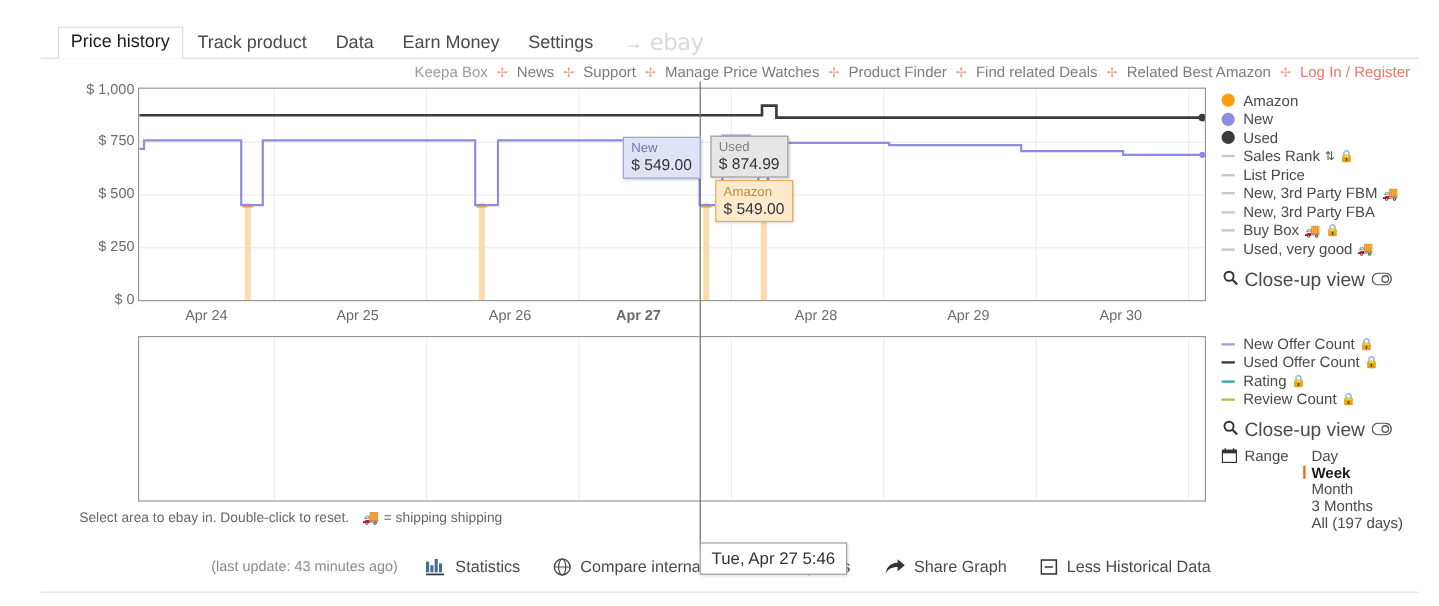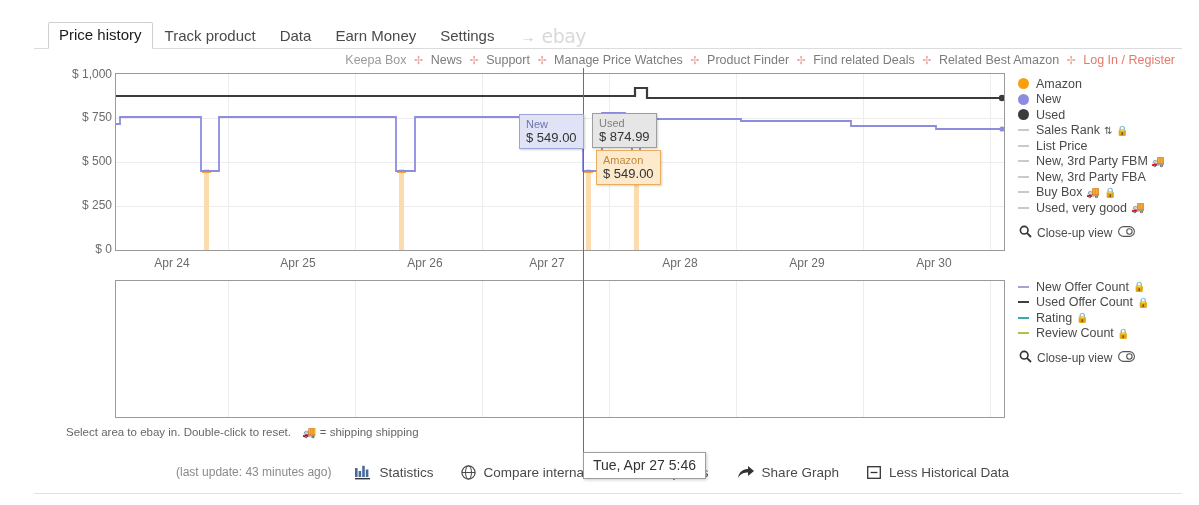--- a/index.html
+++ b/index.html
@@ -136,21 +136,21 @@
     height:15.5px; font-size:12.5px; color:#4a4a4a;
     cursor:pointer; white-space:nowrap;
   }
   .lg-dot { width:11px; height:11px; border-radius:50%; margin-right:7px; flex:none; }
   .lg-dash { width:11px; height:2px; margin-right:7px; flex:none; }
   .lg-label { color:#4a4a4a; }
   .lock { margin-left:4px; font-size:10px; color:#555; }
   .truck { margin-left:4px; color:#1b9fc4; font-size:11px; }
 
   .lg-tool {
-    display:flex; align-items:center; font-size:12px; color:#4a4a4a;
+    display:flex; align-items:center; font-size:16px; color:#4a4a4a;
     margin-top:9px; cursor:pointer; white-space:nowrap;
   }
   .lg-tool .ic { width:14px; margin-right:5px; flex:none; text-align:center; }
 
   #range-block { display:flex; margin-top:5px; font-size:12.5px; }
   #range-opts { margin-left:12px; }
   .rng {
     height:14px; color:#4a4a4a; cursor:pointer; padding-left:7px;
     position:relative; white-space:nowrap;
   }
@@ -257,21 +257,21 @@
                 467,43 467,97 486,97 486,39 509,39 509,45 516,45 516,97 524,97 524,45
                 625,45 625,47 735,47 735,52 820,52 820,55 890,55"></polyline>
       <circle cx="886" cy="55" r="2.6" fill="#8C8CE0"></circle>
     </svg>
   </div>
 
   <div id="xaxis">
     <div class="xlabel" style="left:57px;">Apr 24</div>
     <div class="xlabel" style="left:183px;">Apr 25</div>
     <div class="xlabel" style="left:310px;">Apr 26</div>
-    <div class="xlabel" style="left:432px;">Apr 27</div>
+    <div class="xlabel" style="left:417px;font-weight:bold;">Apr 27</div>
     <div class="xlabel" style="left:565px;">Apr 28</div>
     <div class="xlabel" style="left:692px;">Apr 29</div>
     <div class="xlabel" style="left:819px;">Apr 30</div>
   </div>
 
   <div id="plot2">
     <div class="vgrid" style="left:112px;"></div>
     <div class="vgrid" style="left:239px;"></div>
     <div class="vgrid" style="left:366px;"></div>
     <div class="vgrid" style="left:493px;"></div>
@@ -401,20 +401,38 @@
     </span>
     <span>Close-up view</span>
     <span style="margin-left:6px;">
       <svg width="17" height="11" viewBox="0 0 17 11">
           <rect x="0.6" y="0.6" width="15.8" height="9.8" rx="4.9" fill="none" stroke="#555" stroke-width="1.1"></rect>
           <circle cx="11.4" cy="5.5" r="2.7" fill="none" stroke="#555" stroke-width="1.1"></circle>
         </svg>
     </span>
   </div>
 
+  <div id="range-block">
+    <span class="ic" style="width:14px; margin-right:5px;">
+      <svg width="13" height="13" viewBox="0 0 13 13">
+          <rect x="0.6" y="2.2" width="11.8" height="10.2" fill="none" stroke="#333" stroke-width="1.1"></rect>
+          <rect x="0.6" y="2.2" width="11.8" height="2.6" fill="#333"></rect>
+          <line x1="3" y1="0.5" x2="3" y2="2.4" stroke="#333" stroke-width="1.2"></line>
+          <line x1="10" y1="0.5" x2="10" y2="2.4" stroke="#333" stroke-width="1.2"></line>
+        </svg>
+    </span>
+    <span style="color:#4a4a4a;">Range</span>
+    <div id="range-opts">
+      <div class="rng">Day</div>
+      <div class="rng sel">Week</div>
+      <div class="rng">Month</div>
+      <div class="rng">3 Months</div>
+      <div class="rng">All (197 days)</div>
+    </div>
+  </div>
 </div>
 
 <div id="hints">
   <div>
     <span>Select area to ebay in. Double-click to reset.</span>
     <span class="truck-inline" style="margin-left:8px;">🚚</span>
     <span>= shipping shipping</span>
   </div>
 </div>
 

